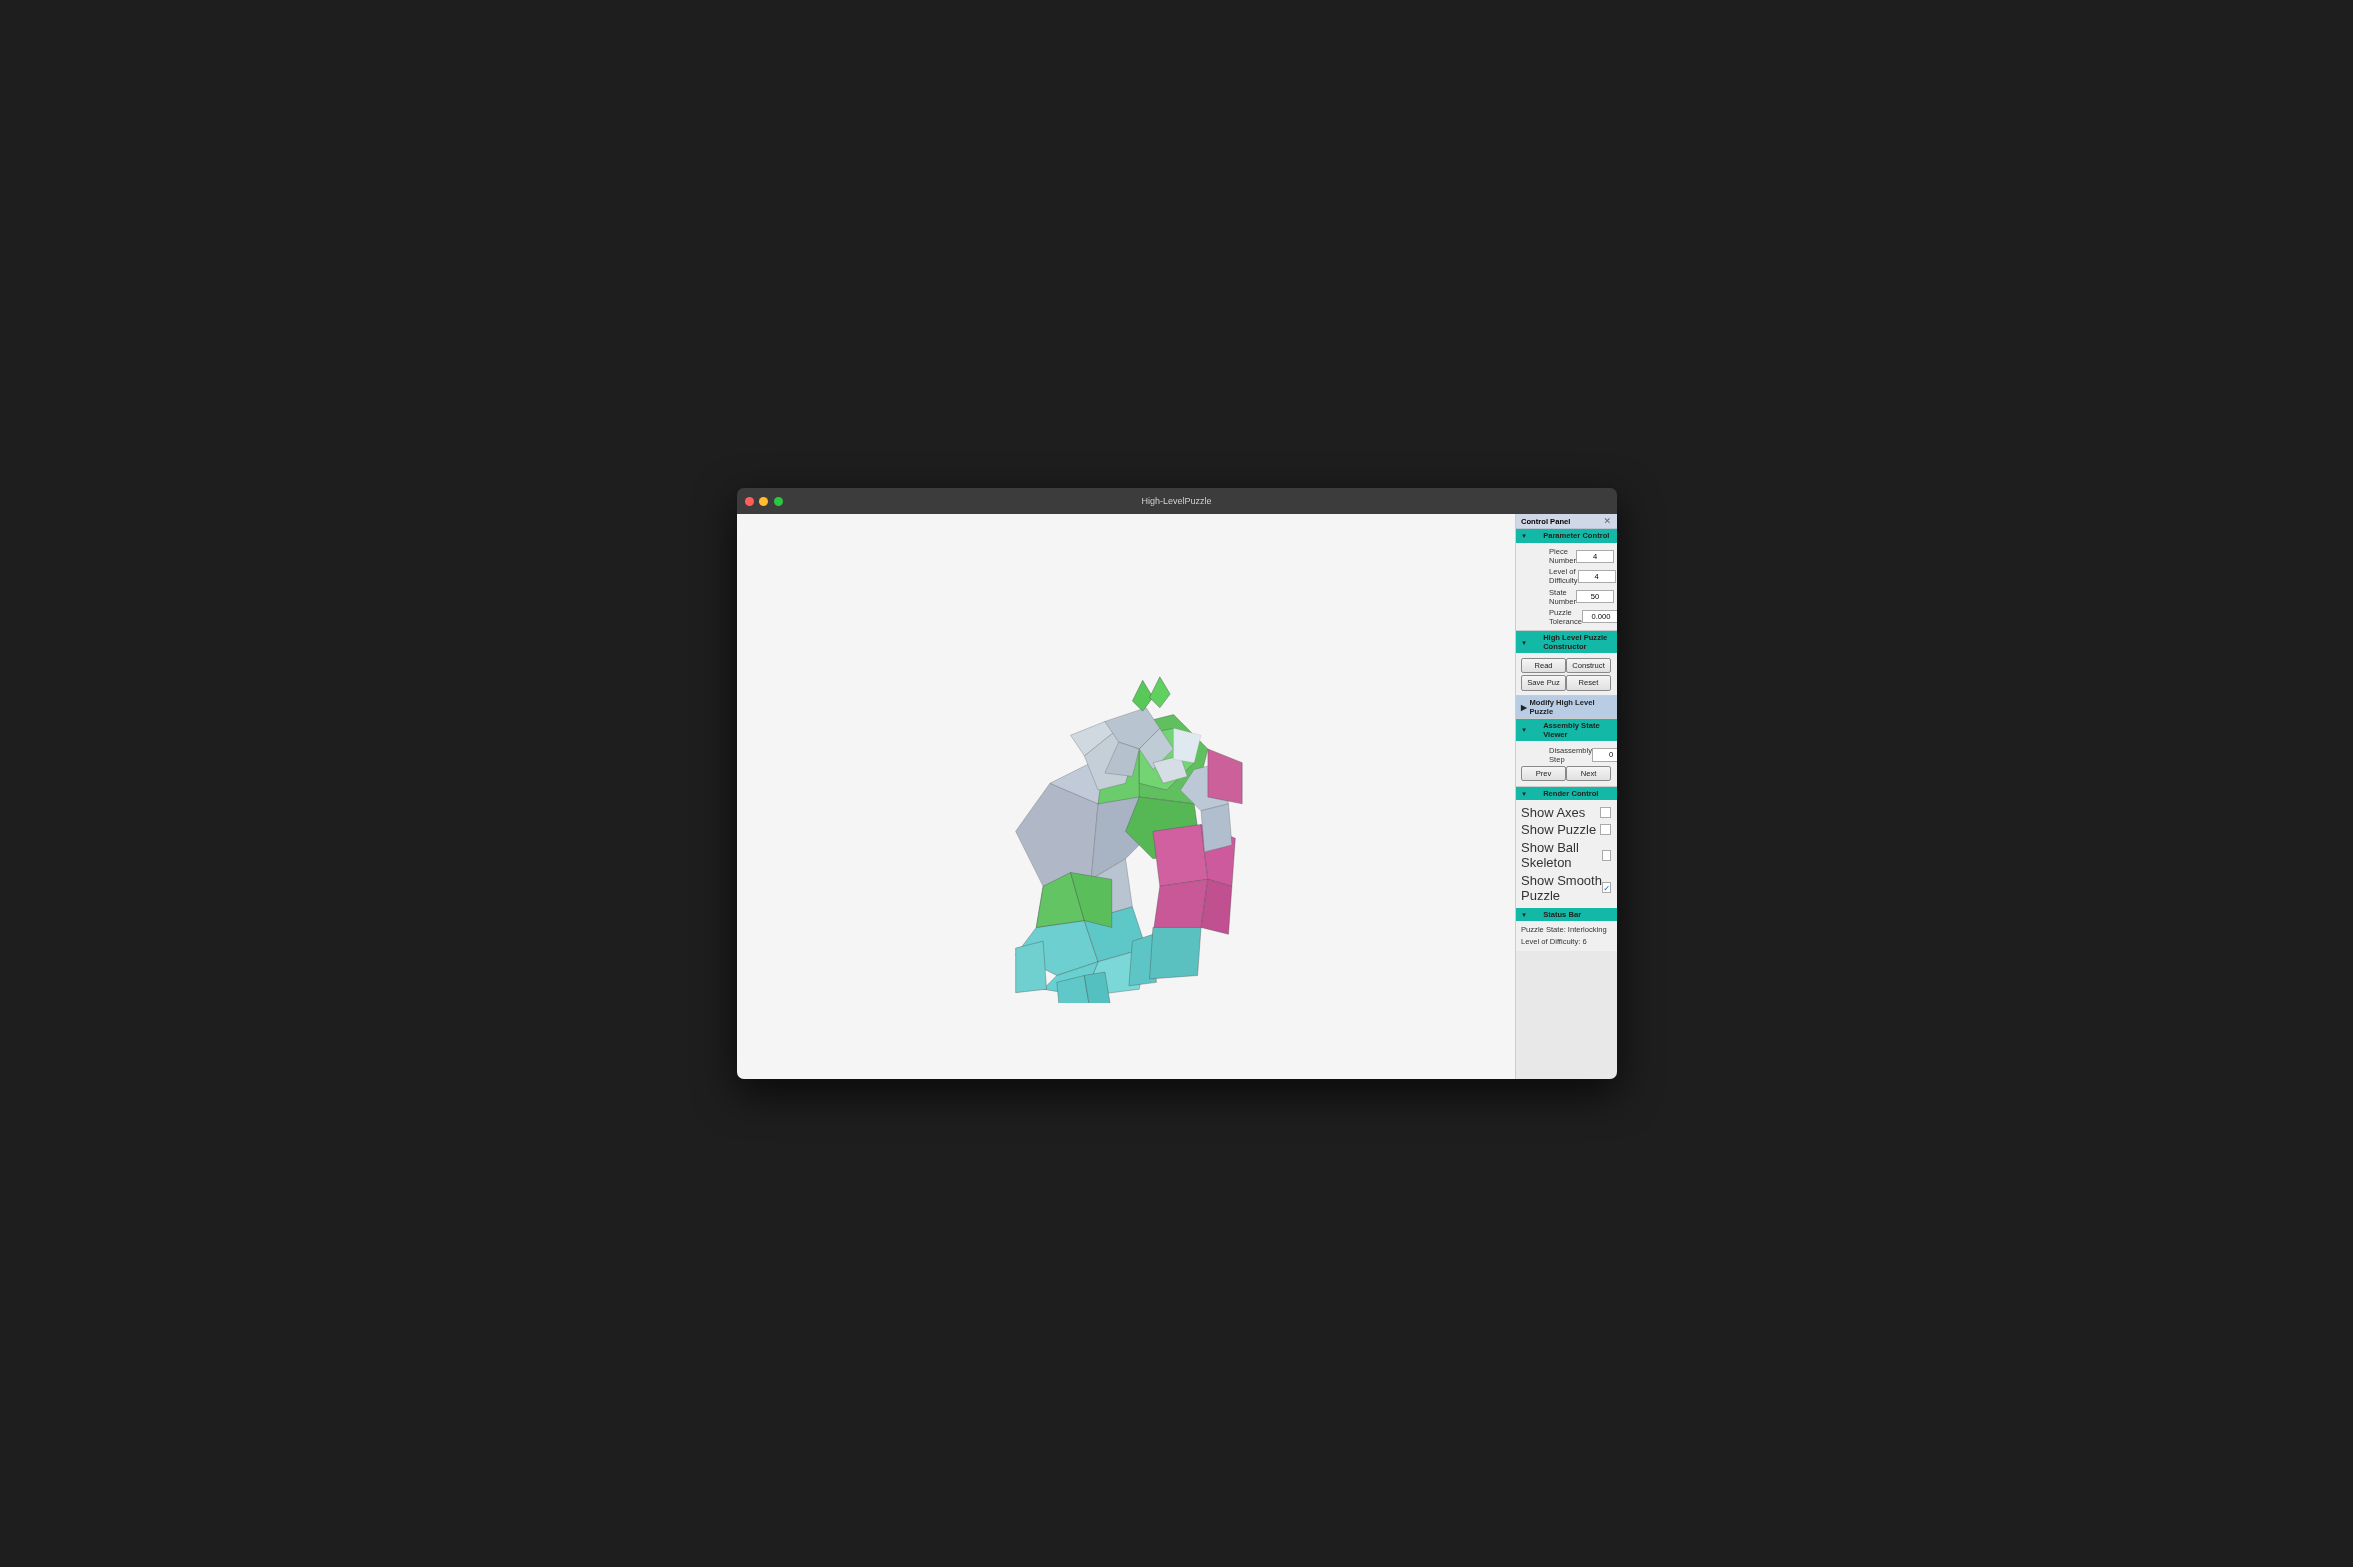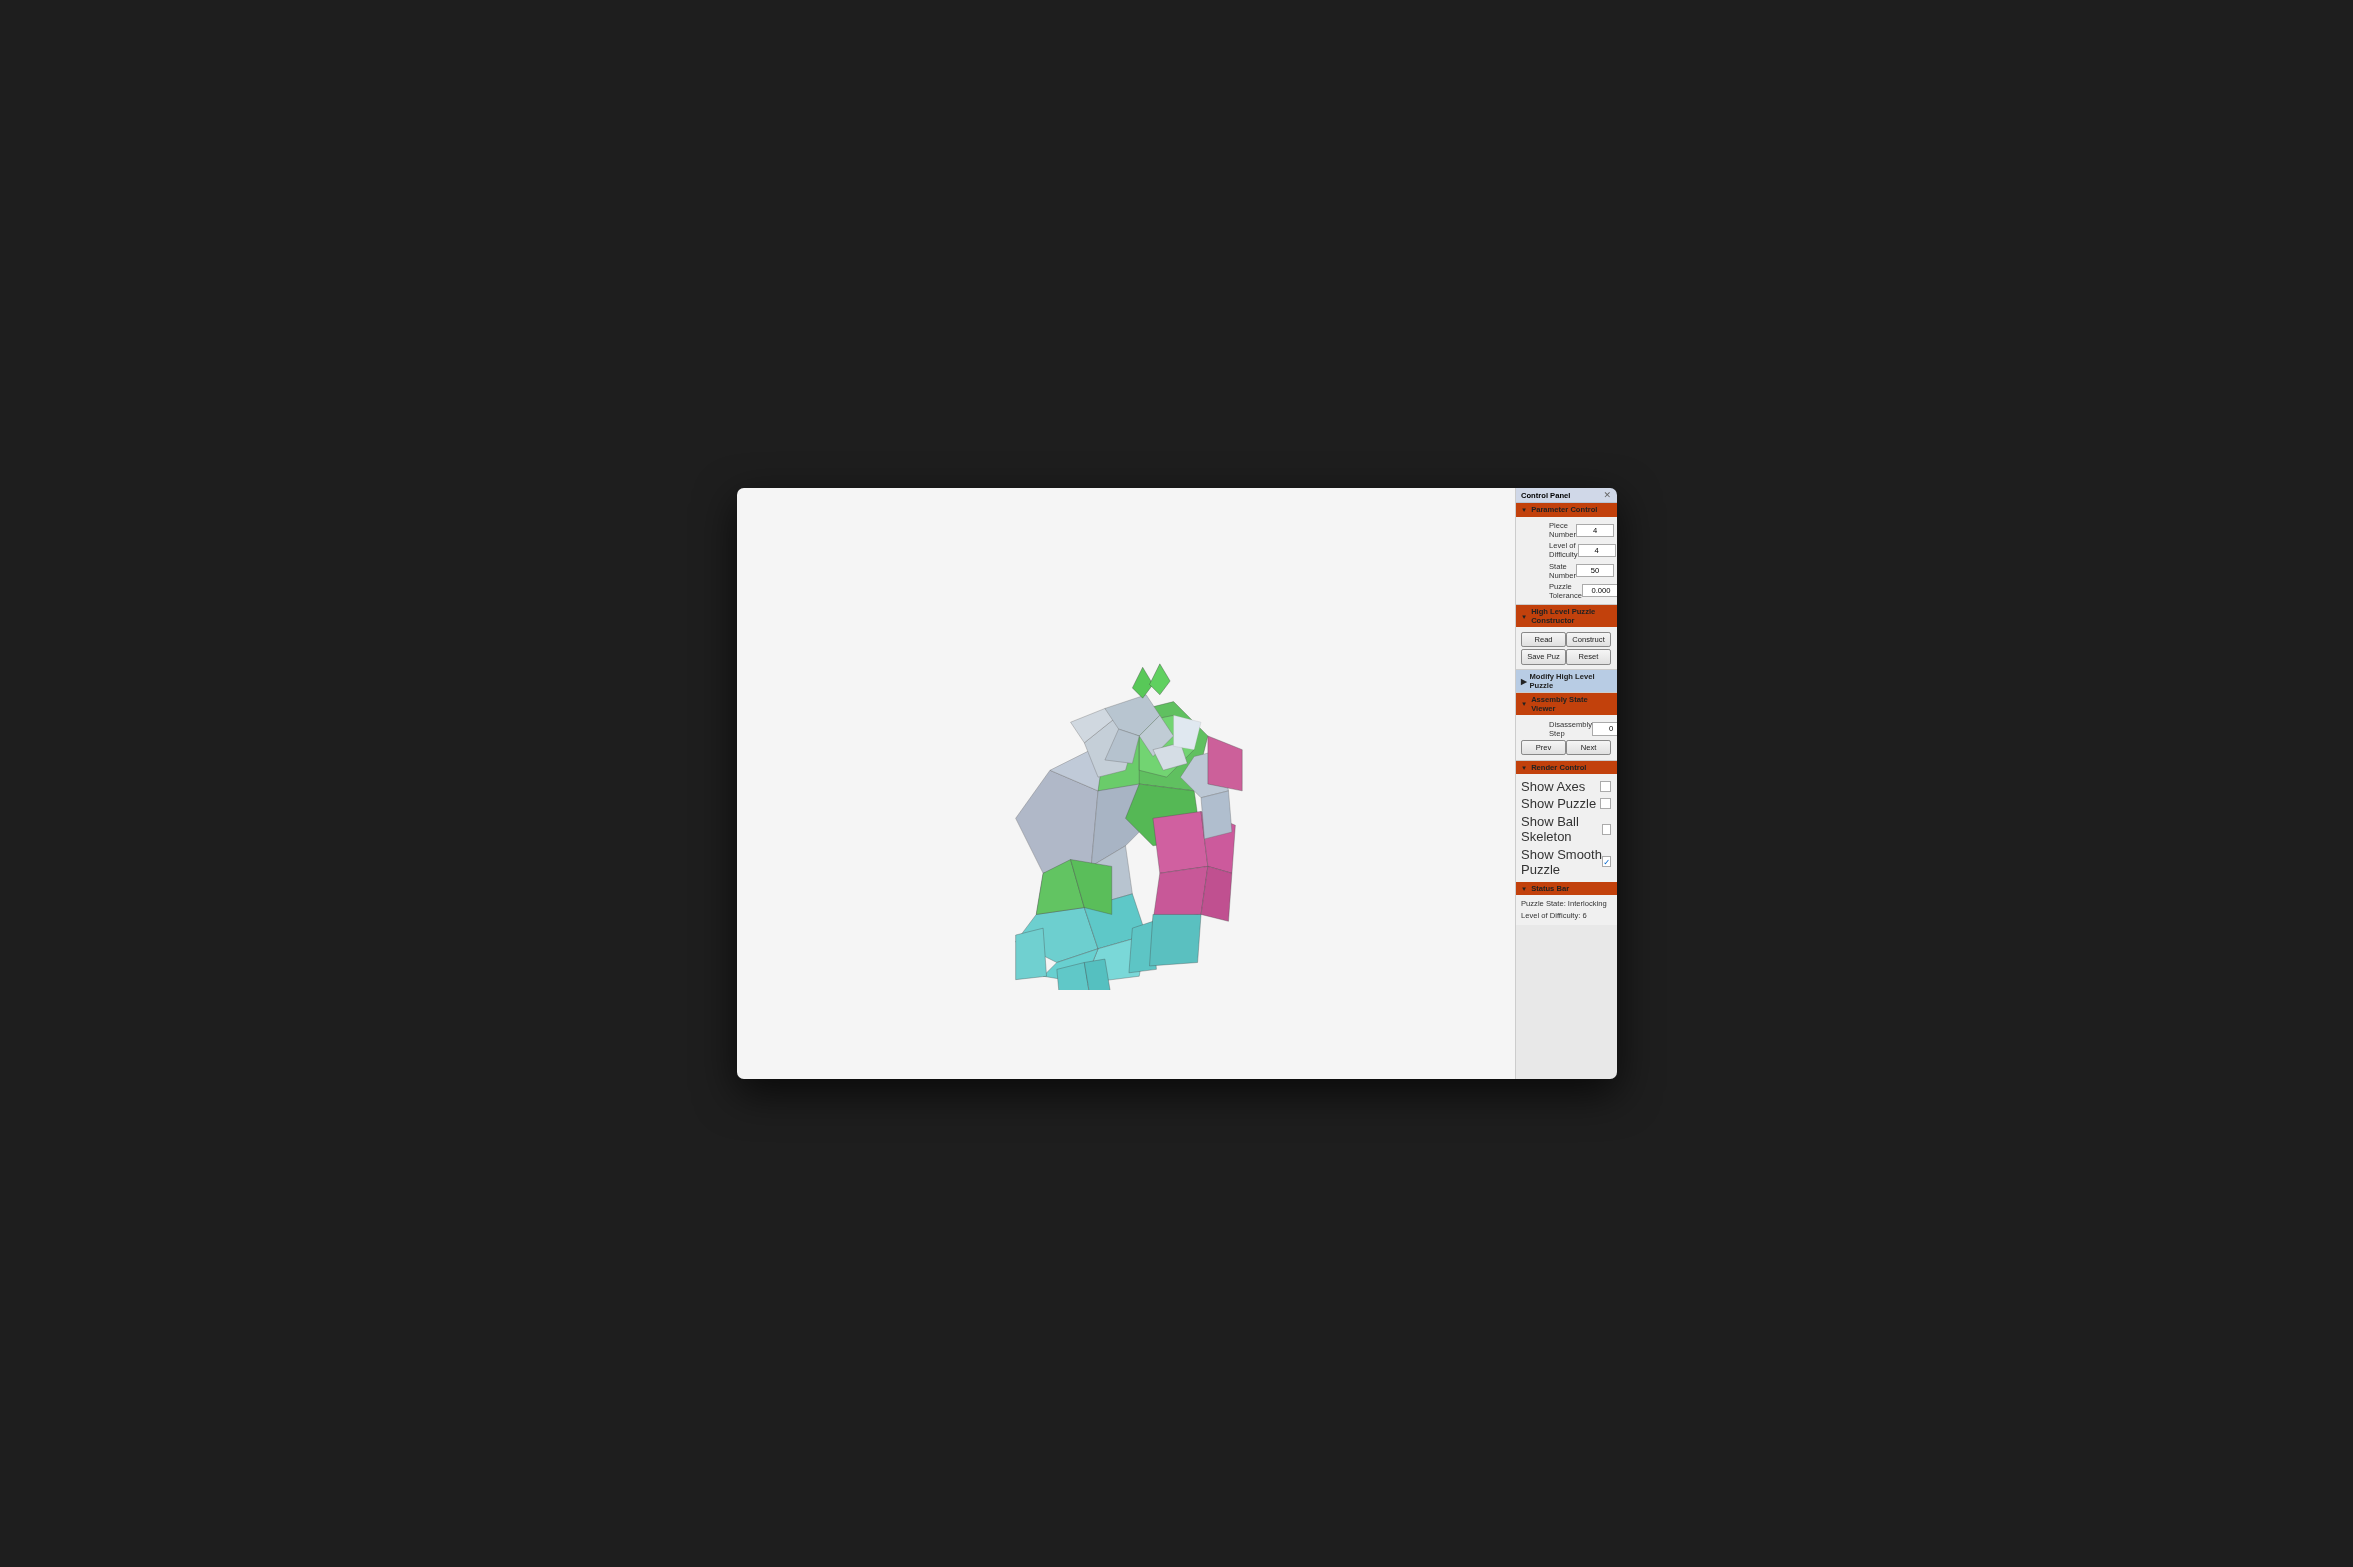--- a/index.html
+++ b/index.html
@@ -90,27 +90,27 @@
     }
     .panel-header .close-btn {
       cursor: pointer;
       font-size: 9px;
       color: #666;
       background: none;
       border: none;
       line-height: 1;
     }
     .section-header {
-      background: #c2410c;
+      background: #14b8a6;
       padding: 2.1px 5.5px;
       font-size: 7.6px;
       font-weight: 600;
       display: flex;
       align-items: center;
-      gap: 4px;
+      gap: 16px;
       color: #222;
     }
     .section-header .arrow {
       font-size: 6.2px;
     }
     .section-content {
       padding: 2.7px 5.5px;
       background: #f0f0f0;
     }
     .field-row {
@@ -196,20 +196,28 @@
     .divider {
       height: 0.7px;
       background: #ccc;
     }
   </style>
 </head>
 <body>
 
 <div class="window">
 
+  <div class="title-bar">
+    <div class="traffic-lights">
+      <div class="traffic-light tl-red"></div>
+      <div class="traffic-light tl-yellow"></div>
+      <div class="traffic-light tl-green"></div>
+    </div>
+    <span class="window-title">High-LevelPuzzle</span>
+  </div>
 
   <div class="content-area">
 
     <div class="viewport">
 
       <svg viewBox="0 0 520 600" xmlns="http://www.w3.org/2000/svg">
 
         <polygon points="100,350 150,280 220,310 210,420 140,430" fill="#b0b8c8" stroke="#666" stroke-width="0.5"></polygon>
         <polygon points="150,280 230,240 270,280 220,310" fill="#c0cad8" stroke="#666" stroke-width="0.5"></polygon>
         <polygon points="220,310 270,280 300,350 260,390 210,420" fill="#a8b4c4" stroke="#666" stroke-width="0.5"></polygon>

